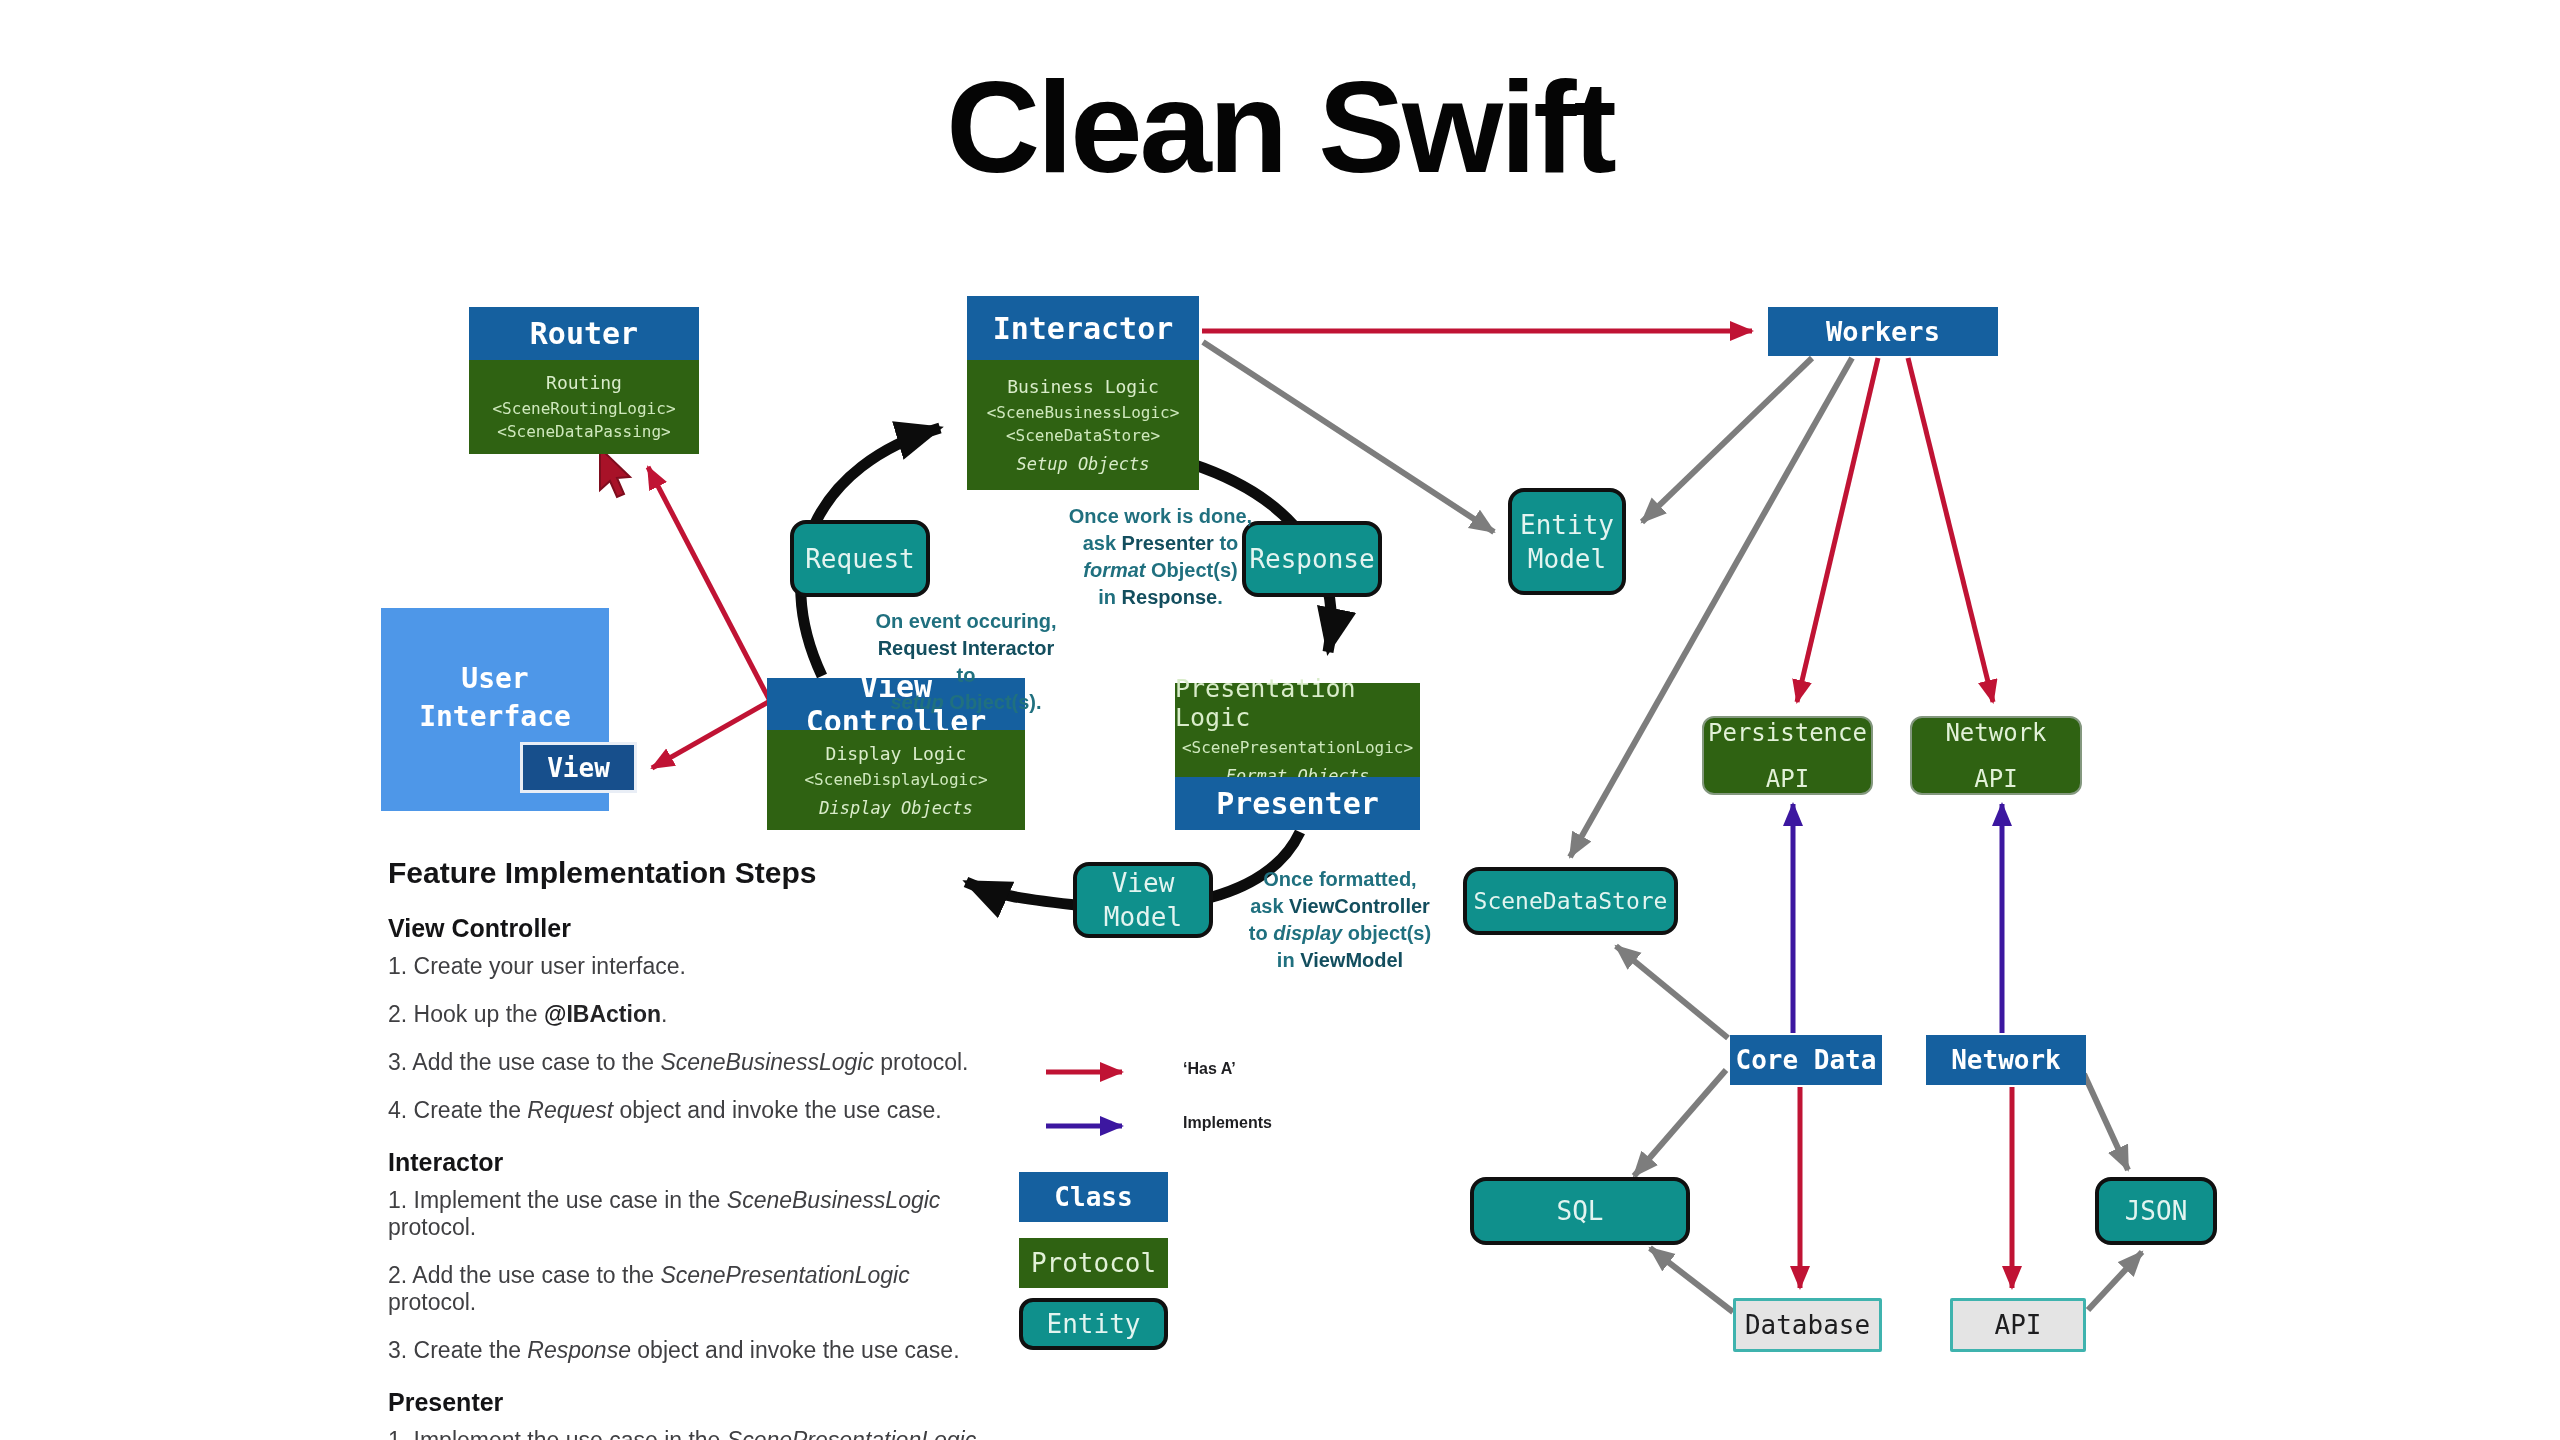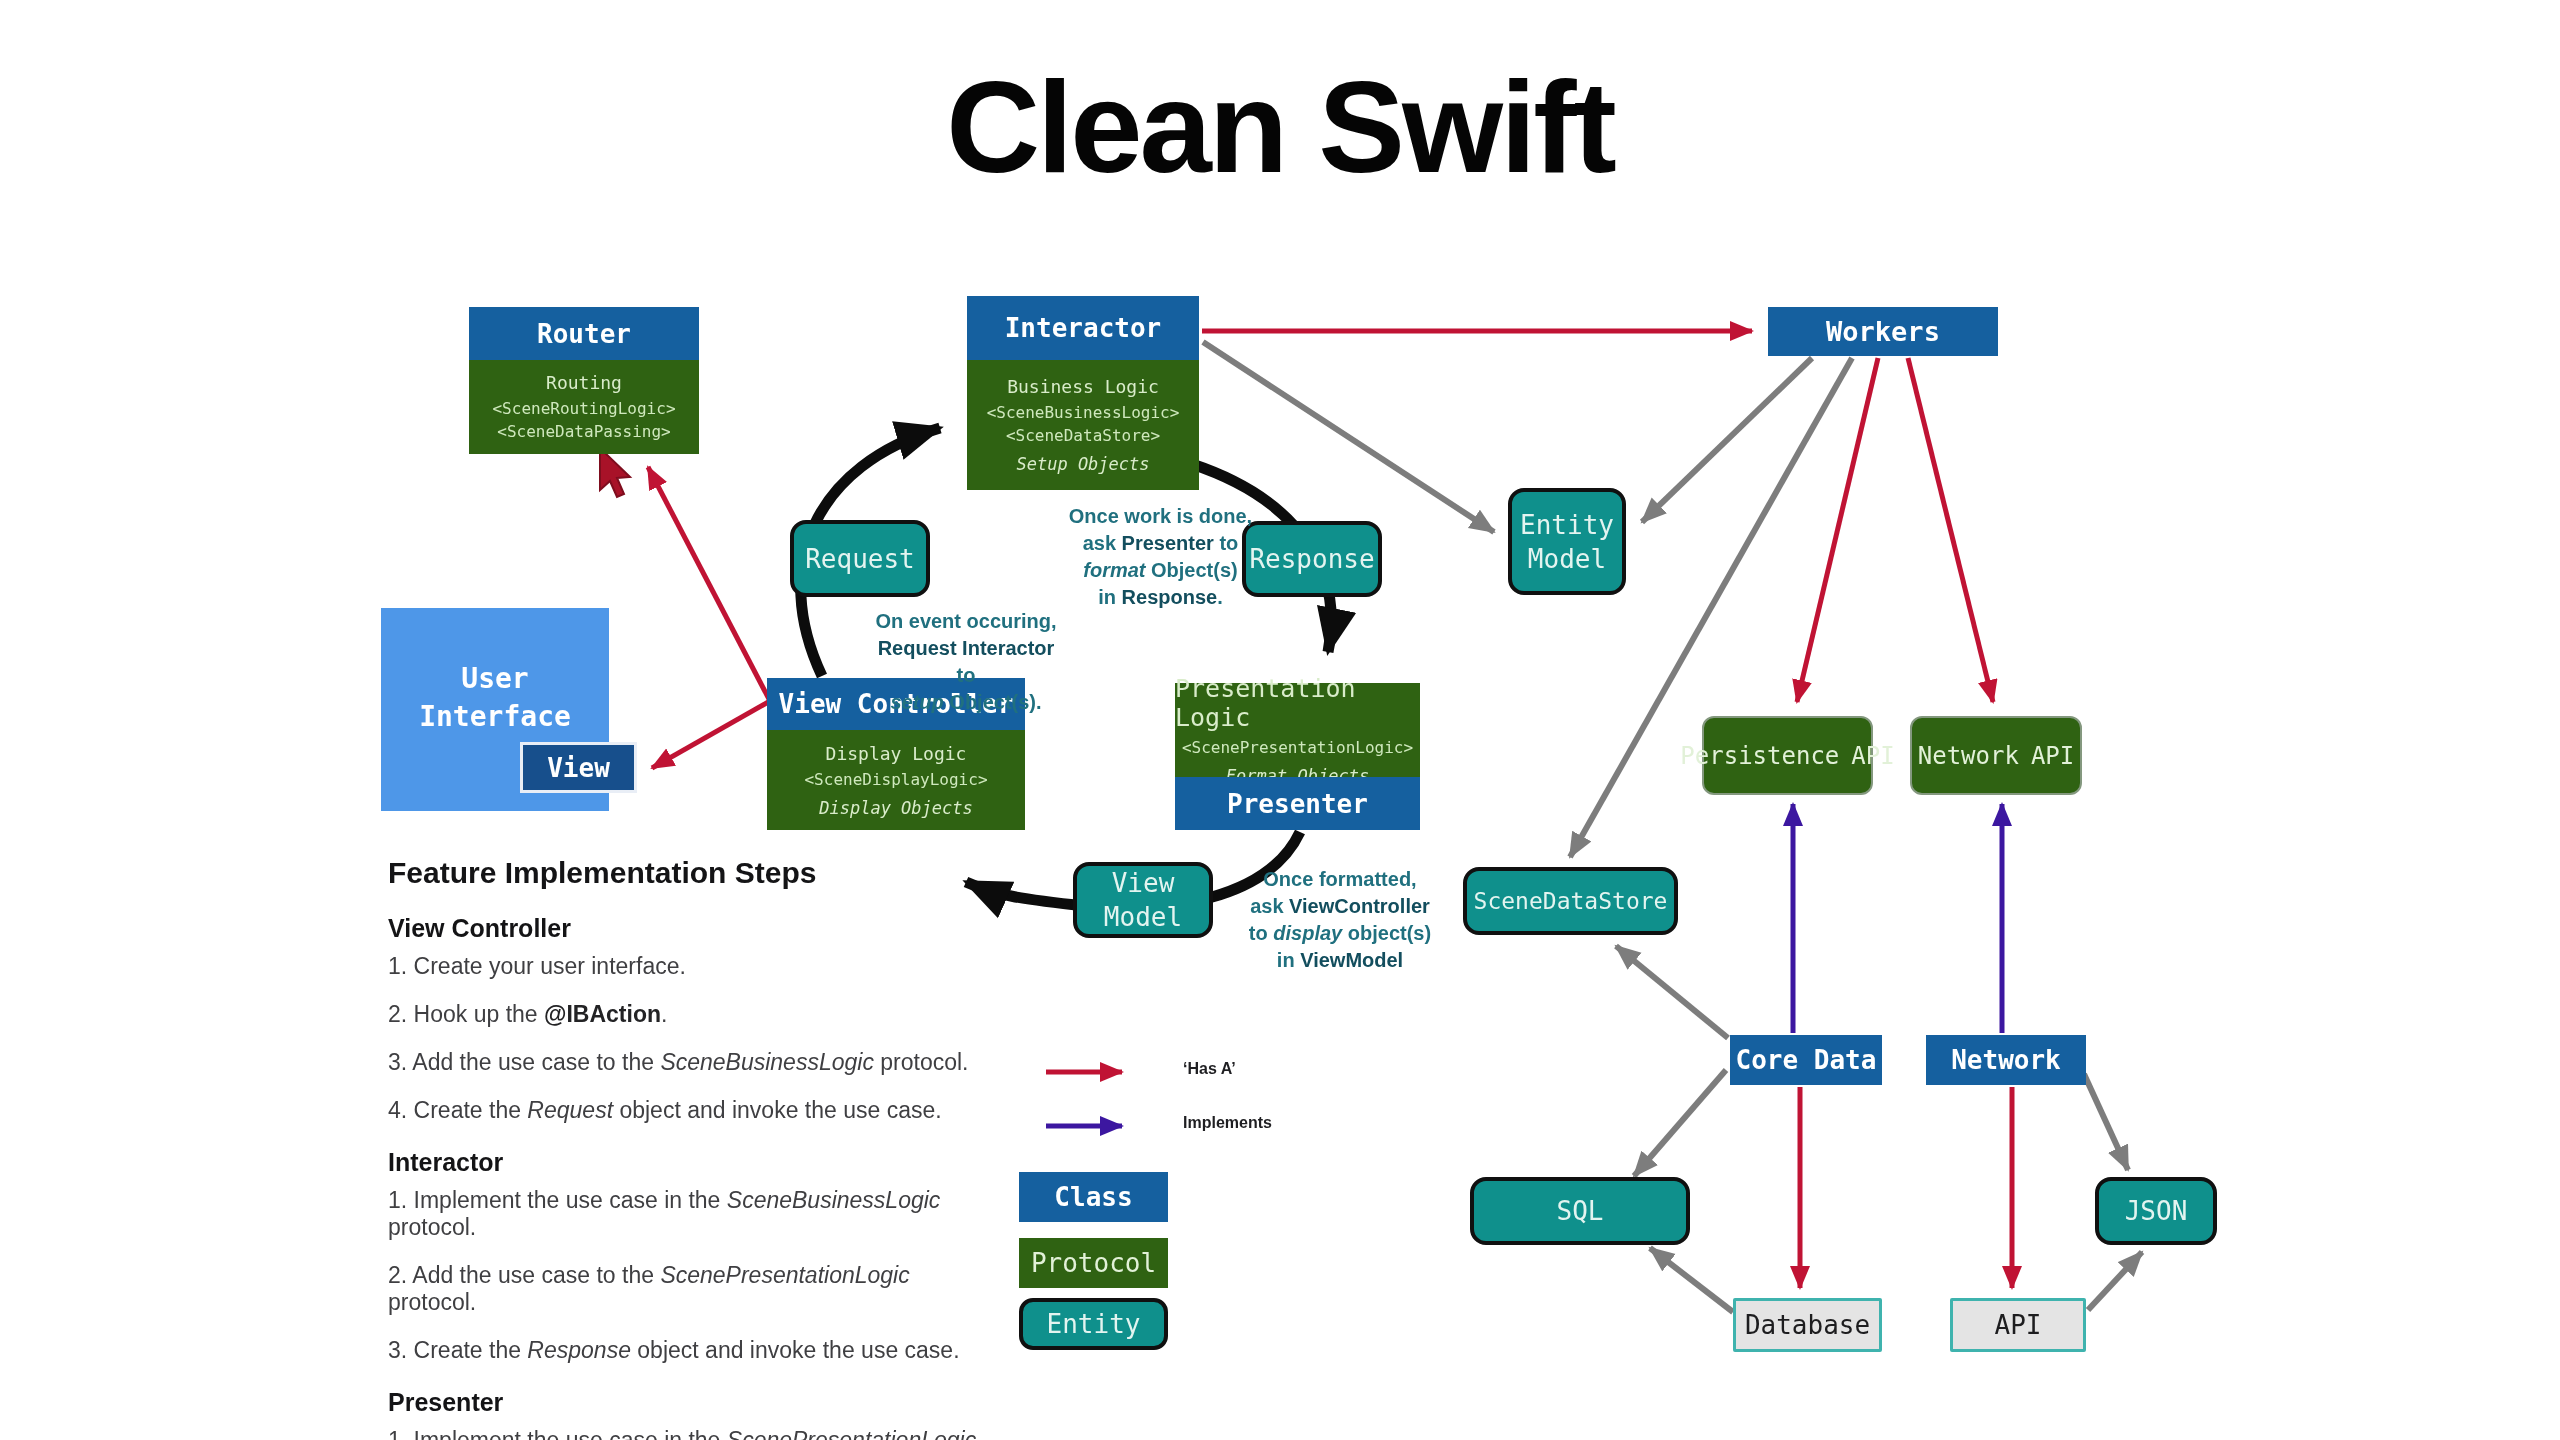--- a/index.html
+++ b/index.html
@@ -4,34 +4,34 @@
 <style>
   html,body{margin:0;padding:0;background:#ffffff;}
   #stage{position:relative;width:2560px;height:1440px;background:#ffffff;overflow:hidden;
          font-family:"DejaVu Sans Mono",monospace;}
   #page-title{position:absolute;top:52px;left:0;width:100%;text-align:center;
         font-family:"Liberation Sans",sans-serif;font-weight:bold;font-size:130px;
         letter-spacing:-3px;color:#050505;}
   svg.layer{position:absolute;left:0;top:0;z-index:1;pointer-events:none;}
   .abs{position:absolute;box-sizing:border-box;z-index:2;}
   .stack{display:flex;flex-direction:column;}
-  .hdr{background:var(--blue);color:#ffffff;font-weight:bold;font-size:26px;
+  .hdr{background:var(--blue);color:#ffffff;font-weight:bold;font-size:30px;
        display:flex;align-items:center;justify-content:center;text-align:center;}
   .pbody{background:var(--green);color:#d9ecca;display:flex;flex-direction:column;
        align-items:center;justify-content:center;flex:1;}
   .pbody .big{font-size:18px;margin-bottom:4px;}
   .pbody .proto{font-size:16px;line-height:23px;color:#cfe8bd;}
   .pbody .note{font-size:17px;font-style:italic;margin-top:7px;color:#d9ecca;}
   .teal{background:var(--teal);border:4px solid #101010;border-radius:16px;color:#e3f4f0;
        display:flex;flex-direction:column;align-items:center;justify-content:center;
        font-size:26px;line-height:34px;}
   .bluebox{background:var(--blue);color:#ffffff;font-weight:bold;font-size:26px;
        display:flex;align-items:center;justify-content:center;}
   .greenbox{background:var(--green);color:#e2f1d8;font-size:26px;
-       display:flex;align-items:center;justify-content:center;line-height:34px;gap:12px;}
+       display:flex;flex-direction:column;align-items:center;justify-content:center;line-height:34px;gap:12px;}
   .greenround{border-radius:12px;border:2px solid #84987f;}
   .graybox{background:var(--light_gray);border:3px solid #3fb3ae;border-radius:2px;
        color:#1d1d1f;font-size:26px;display:flex;align-items:center;justify-content:center;}
   .note-block{position:absolute;z-index:2;font-family:"Liberation Sans",sans-serif;
        font-size:20px;line-height:27px;color:var(--note_teal);text-align:center;font-weight:600;}
   .note-block b{color:var(--note_dark);font-weight:800;}
   .note-block i{font-style:italic;}
   #ui-box{background:var(--light_blue);color:#ffffff;font-weight:bold;font-size:28px;
        line-height:38px;display:flex;flex-direction:column;align-items:center;padding-top:52px;}
   #view-box{background:var(--dark_blue);border:3px solid #e9eef6;color:#ffffff;font-weight:bold;

